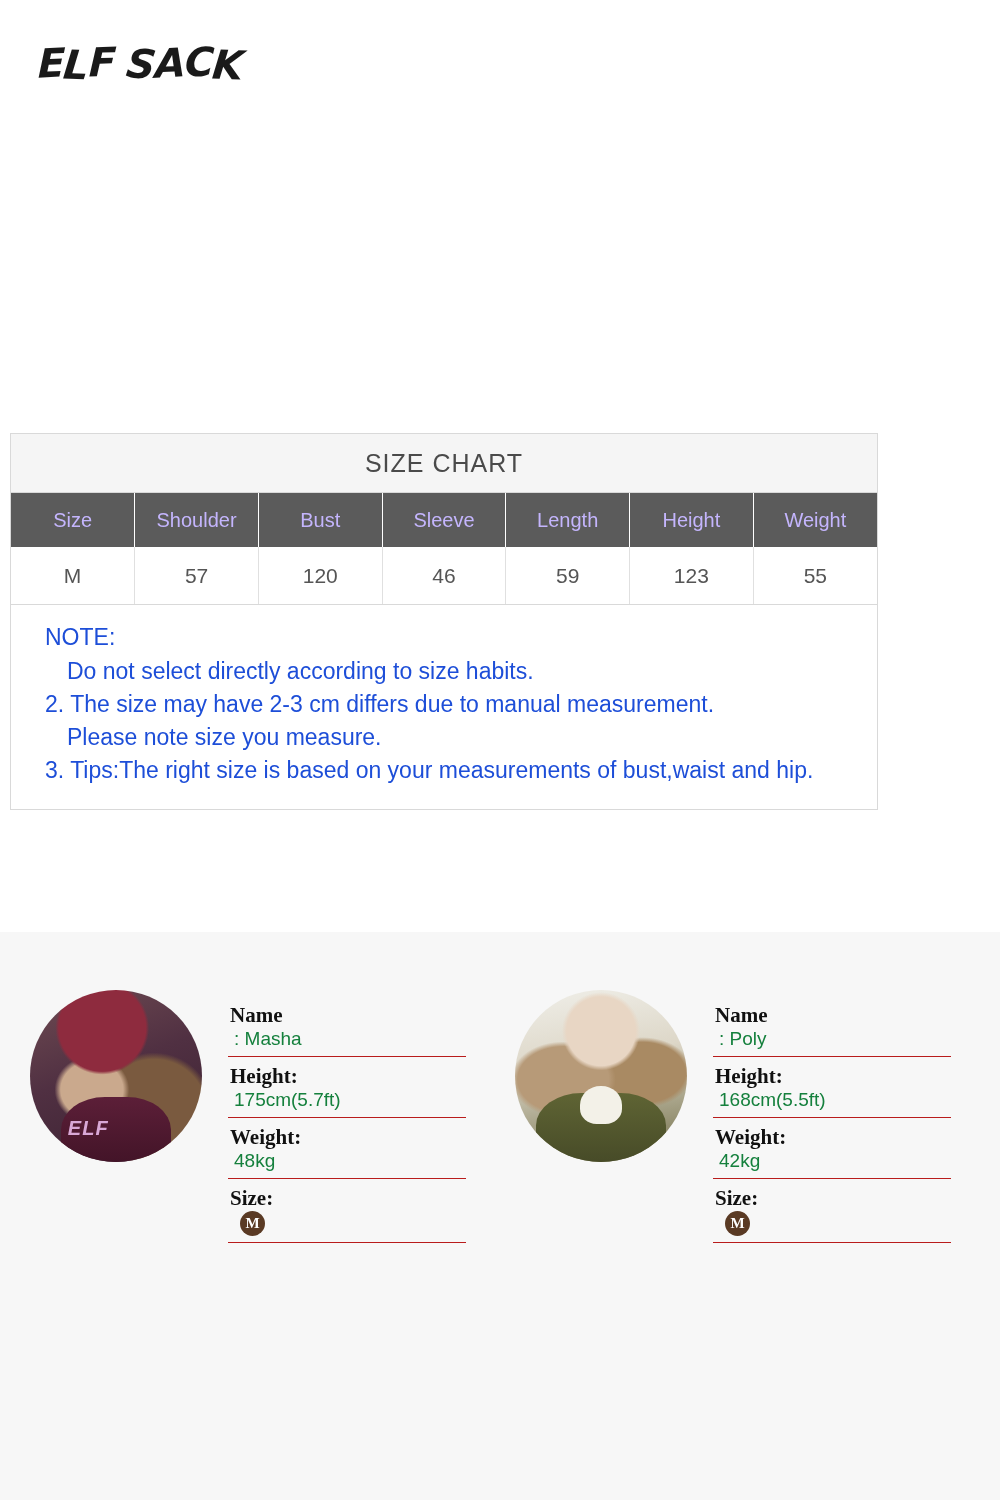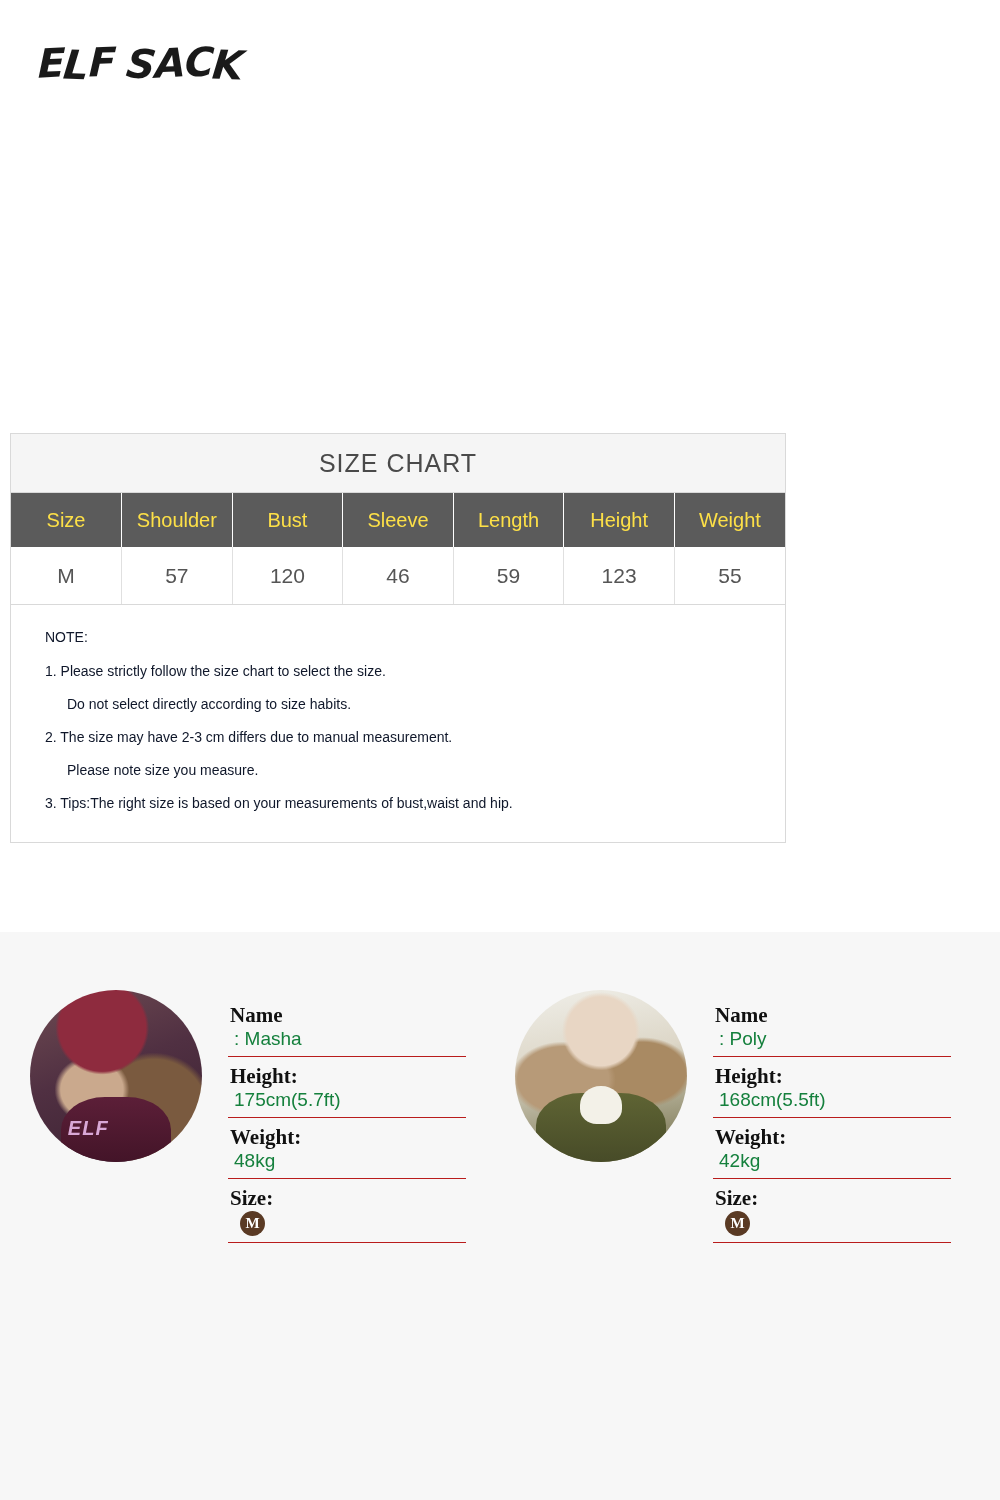--- a/index.html
+++ b/index.html
@@ -33,21 +33,21 @@
   .brand .l2 { display: inline-block; transform: rotate(2deg) translateY(2px); }
   .brand .l3 { display: inline-block; transform: rotate(-2deg) translateY(-1px); }
   .brand .l4 { display: inline-block; transform: rotate(4deg) translateY(1px); }
   .brand .sp { display: inline-block; width: 12px; }
 
   
   .chart-wrap {
     position: absolute;
     top: 433px;
     left: 10px;
-    width: 776px;
+    width: 868px;
     border: 1px solid #d9d9d9;
     box-sizing: border-box;
     background: #ffffff;
   }
   .chart-title {
     height: 58px;
     line-height: 58px;
     text-align: center;
     font-size: 25px;
     letter-spacing: 1px;
@@ -55,43 +55,43 @@
     background: #f5f5f5;
     border-bottom: 1px solid #d9d9d9;
   }
   table.size-table {
     width: 100%;
     border-collapse: collapse;
     table-layout: fixed;
   }
   table.size-table th {
     background: #5b5b5b;
-    color: #fde047;
+    color: #c4b5fd;
     font-weight: normal;
     font-size: 20px;
     height: 52px;
     border-right: 1px solid #ffffff;
   }
   table.size-table th:last-child { border-right: none; }
   table.size-table td {
     text-align: center;
     font-size: 21px;
     color: #555555;
     height: 55px;
     border-right: 1px solid #e0e0e0;
     border-bottom: 1px solid #d9d9d9;
     background: #ffffff;
   }
   table.size-table td:last-child { border-right: none; }
 
   .note-box {
     padding: 16px 22px 22px 34px;
-    font-size: 14px;
+    font-size: 23px;
     line-height: 33px;
-    color: #0f172a;
+    color: #1d4ed8;
   }
   .note-head { margin-bottom: 1px; }
   .note-line { white-space: pre; }
   .note-line.indent { padding-left: 22px; }
 
   
   .models {
     position: absolute;
     top: 932px;
     left: 0;
@@ -238,21 +238,20 @@
         <td>46</td>
         <td>59</td>
         <td>123</td>
         <td>55</td>
       </tr>
     </tbody>
   </table>
 
   <div class="note-box">
     <div class="note-head">NOTE:</div>
-    <div class="note-line">1. Please strictly follow the size chart to select the size.</div>
     <div class="note-line indent">Do not select directly according to size habits.</div>
     <div class="note-line">2. The size may have 2-3 cm differs due to manual measurement.</div>
     <div class="note-line indent">Please note size you measure.</div>
     <div class="note-line">3. Tips:The right size is based on your measurements of bust,waist and hip.</div>
   </div>
 </div>
 
 <div class="models">
 
   <div class="model m1">

